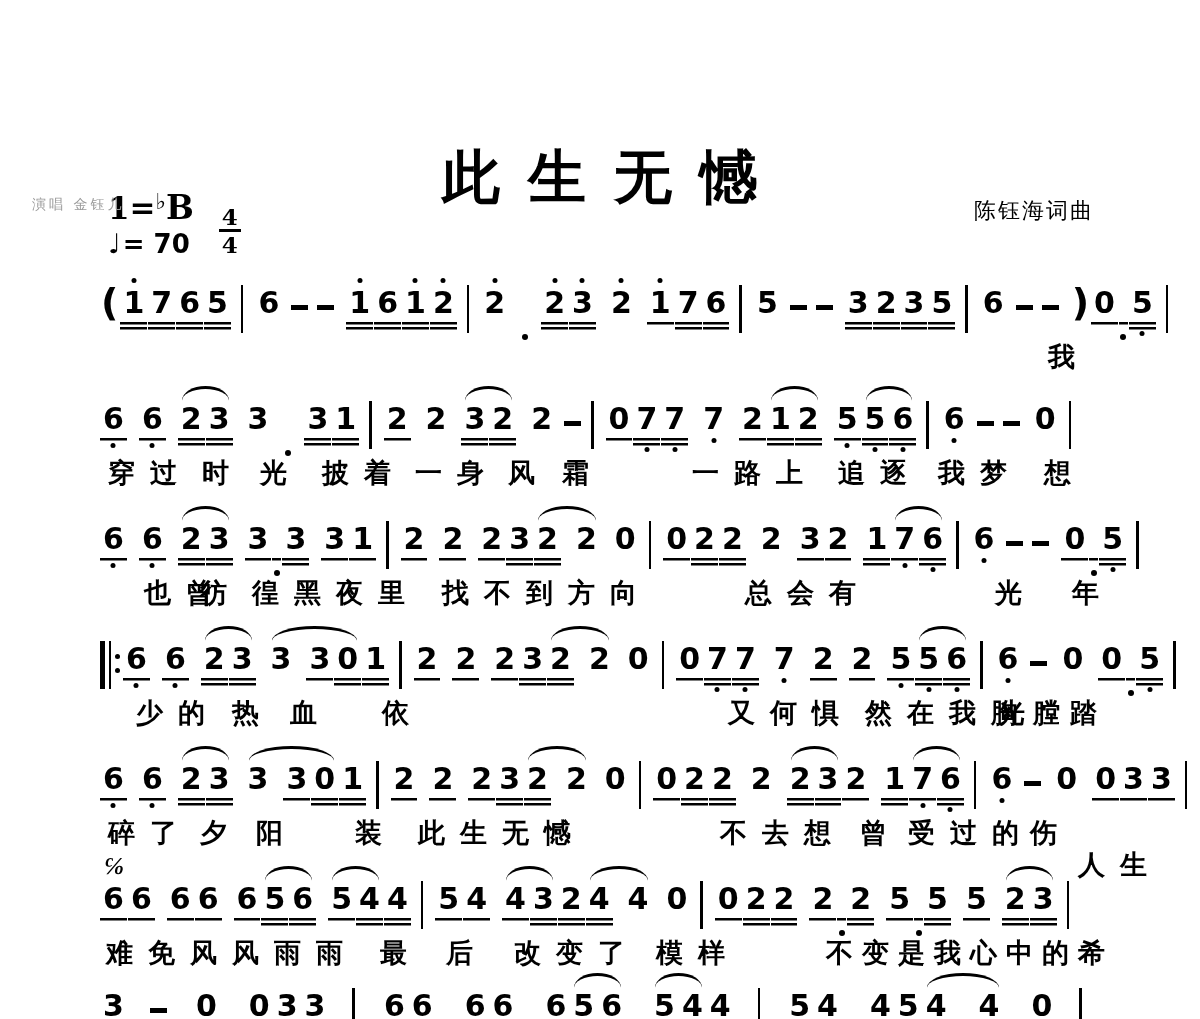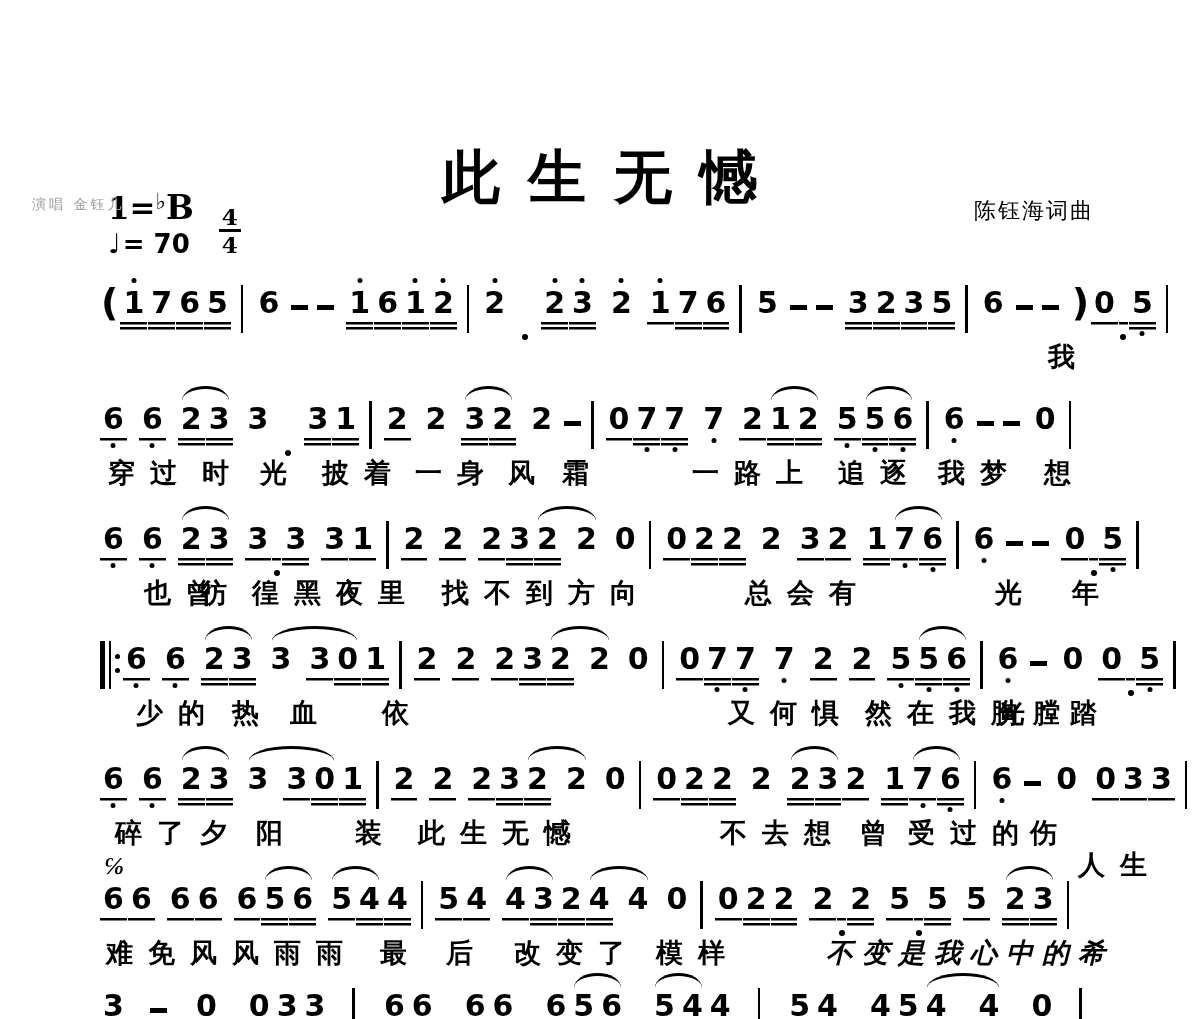--- a/index.html
+++ b/index.html
@@ -127,41 +127,41 @@
           <span class="lyric" style="left: 282px;">依</span>
           <span class="lyric" style="left: 628px;">又何惧</span>
           <span class="lyric" style="left: 765px;">然在我胸膛</span>
           <span class="lyric" style="left: 898px;">光</span>
           <span class="lyric" style="left: 970px;">踏</span>
         </div>
       </div>
       <div class="sline" style="top: 745px;">
         <div class="notes"><span class="tok u1">6<i class="db" style="bottom: 1px;"></i></span><span class="tok u1">6<i class="db" style="bottom: 1px;"></i></span><span class="tok u2">2</span><span class="tok j u2">3</span><span class="tok">3</span><span class="tok u1">3</span><span class="tok j u2">0</span><span class="tok j u2">1</span><span class="tok bar"></span><span class="tok u1">2</span><span class="tok u1">2</span><span class="tok u1">2</span><span class="tok j u2">3</span><span class="tok j u2">2</span><span class="tok">2</span><span class="tok">0</span><span class="tok bar"></span><span class="tok u1">0</span><span class="tok j u2">2</span><span class="tok j u2">2</span><span class="tok">2</span><span class="tok u2">2</span><span class="tok j u2">3</span><span class="tok j u1">2</span><span class="tok u2">1</span><span class="tok j u1">7<i class="db" style="bottom: 1px;"></i></span><span class="tok j u2">6<i class="db" style="bottom: -3px;"></i></span><span class="tok bar"></span><span class="tok">6<i class="db" style="bottom: 6px;"></i></span><span class="tok dash"></span><span class="tok">0</span><span class="tok u1">0</span><span class="tok j u1">3</span><span class="tok j u1">3</span><span class="tok bar"></span><div class="arc" style="left: 82.05px; width: 46.9px;"></div><div class="arc" style="left: 149.05px; width: 84.9px;"></div><div class="arc" style="left: 428.05px; width: 57.9px;"></div><div class="arc" style="left: 691.05px; width: 46.9px;"></div><div class="arc" style="left: 813.05px; width: 46.9px;"></div></div>
         <div class="lyrics">
-          <span class="lyric" style="left: 15px;">碎了</span>
+          <span class="lyric" style="left: 8px;">碎了</span>
           <span class="lyric" style="left: 100px;">夕</span>
           <span class="lyric" style="left: 156px;">阳</span>
           <span class="lyric" style="left: 255px;">装</span>
           <span class="lyric" style="left: 318px;">此生无憾</span>
           <span class="lyric" style="left: 620px;">不去想</span>
           <span class="lyric" style="left: 760px;">曾</span>
           <span class="lyric" style="left: 808px;">受过的</span>
           <span class="lyric" style="left: 930px;">伤</span>
           <span class="lyric" style="left: 978px; margin-top: 32px;">人生</span>
         </div>
       </div>
       <div class="sline" style="top: 865px;">
         <div class="notes"><span class="tok u1">6</span><span class="tok j u1">6</span><span class="tok u1">6</span><span class="tok j u1">6</span><span class="tok u1">6</span><span class="tok j u2">5</span><span class="tok j u2">6</span><span class="tok u1">5</span><span class="tok j u2">4</span><span class="tok j u2">4</span><span class="tok bar"></span><span class="tok u1">5</span><span class="tok j u1">4</span><span class="tok u1">4</span><span class="tok j u2">3</span><span class="tok j u2">2</span><span class="tok j u2">4</span><span class="tok">4</span><span class="tok">0</span><span class="tok bar"></span><span class="tok u1">0</span><span class="tok j u2">2</span><span class="tok j u2">2</span><span class="tok u1">2</span><span class="tok j u1 dotk"><i class="pip"></i></span><span class="tok j u2">2</span><span class="tok u1">5</span><span class="tok j u1 dotk"><i class="pip"></i></span><span class="tok j u2">5</span><span class="tok u1">5</span><span class="tok u2">2</span><span class="tok j u2">3</span><span class="tok bar"></span><div class="arc" style="left: 165.05px; width: 46.9px;"></div><div class="arc" style="left: 232.05px; width: 46.9px;"></div><div class="arc" style="left: 406.05px; width: 46.9px;"></div><div class="arc" style="left: 490.05px; width: 57.9px;"></div><div class="arc" style="left: 906.05px; width: 46.9px;"></div></div>
         <span class="segno">℅</span>
         <div class="lyrics">
           <span class="lyric" style="left: 6px;">难免风风雨雨</span>
           <span class="lyric" style="left: 280px;">最</span>
           <span class="lyric" style="left: 346px;">后</span>
           <span class="lyric" style="left: 414px;">改变了</span>
           <span class="lyric" style="left: 556px;">模样</span>
-          <span class="lyric" style="left: 726px; letter-spacing: 9px; font-style: italic;">不变是我心中的希</span>
+          <span class="lyric" style="left: 726px; letter-spacing: 9px;">不变是我心中的希</span>
         </div>
       </div>
       <div class="sline" style="top: 972px; --g: 26px;">
         <div class="notes"><span class="tok">3</span><span class="tok dash"></span><span class="tok">0</span><span class="tok u1">0</span><span class="tok j u1">3</span><span class="tok j u1">3</span><span class="tok bar"></span><span class="tok u1">6</span><span class="tok j u1">6</span><span class="tok u1">6</span><span class="tok j u1">6</span><span class="tok u1">6</span><span class="tok j u2">5</span><span class="tok j u2">6</span><span class="tok u1">5</span><span class="tok j u2">4</span><span class="tok j u2">4</span><span class="tok bar"></span><span class="tok u1">5</span><span class="tok j u1">4</span><span class="tok u1">4</span><span class="tok j u2">5</span><span class="tok j u2">4</span><span class="tok">4</span><span class="tok">0</span><span class="tok bar"></span><div class="arc" style="left: 474.05px; width: 46.9px;"></div><div class="arc" style="left: 555.05px; width: 46.9px;"></div><div class="arc" style="left: 827.05px; width: 71.9px;"></div></div>
       </div>
     </div>
 </div>
 
 </body></html>

